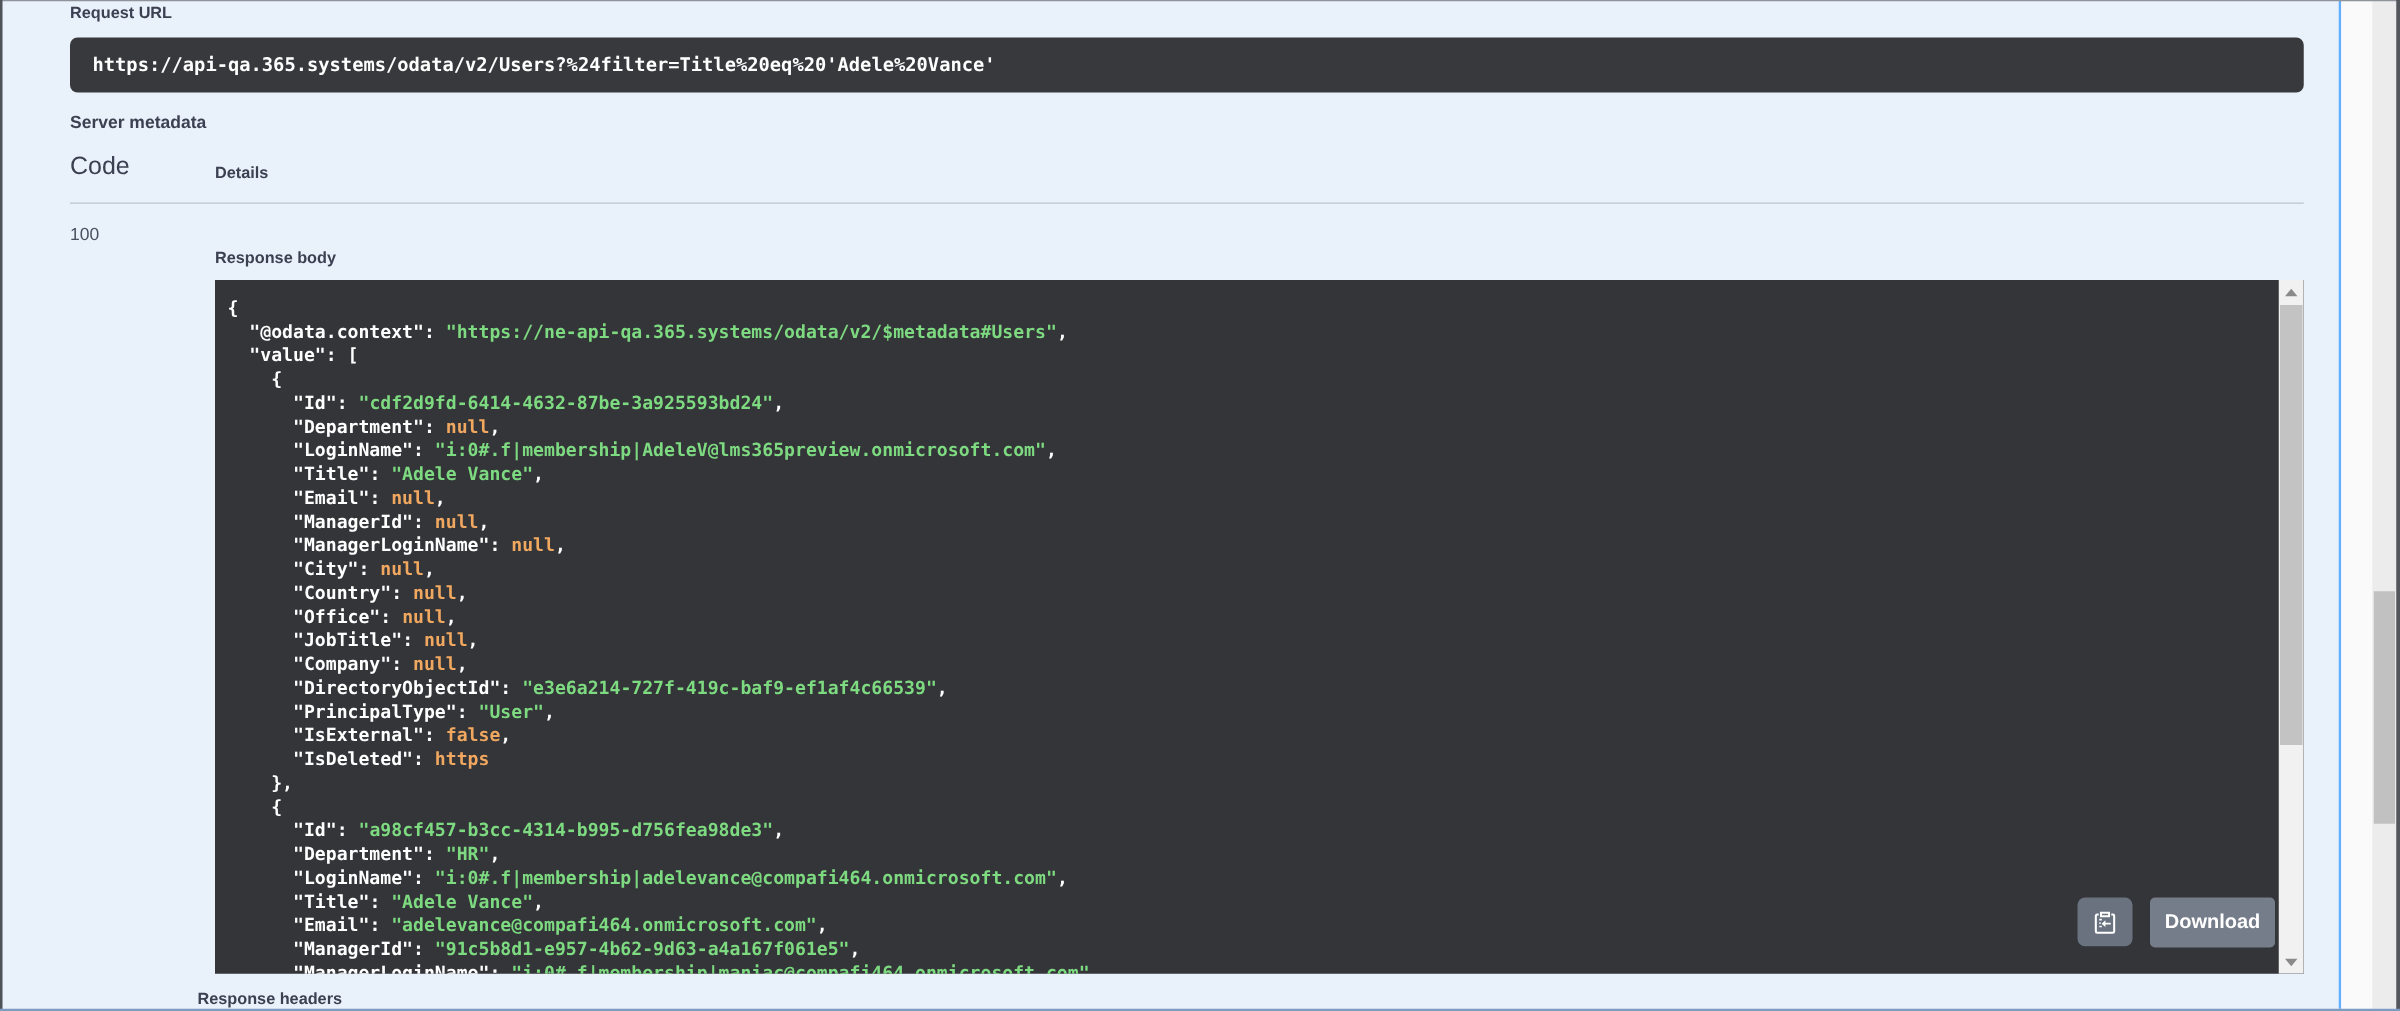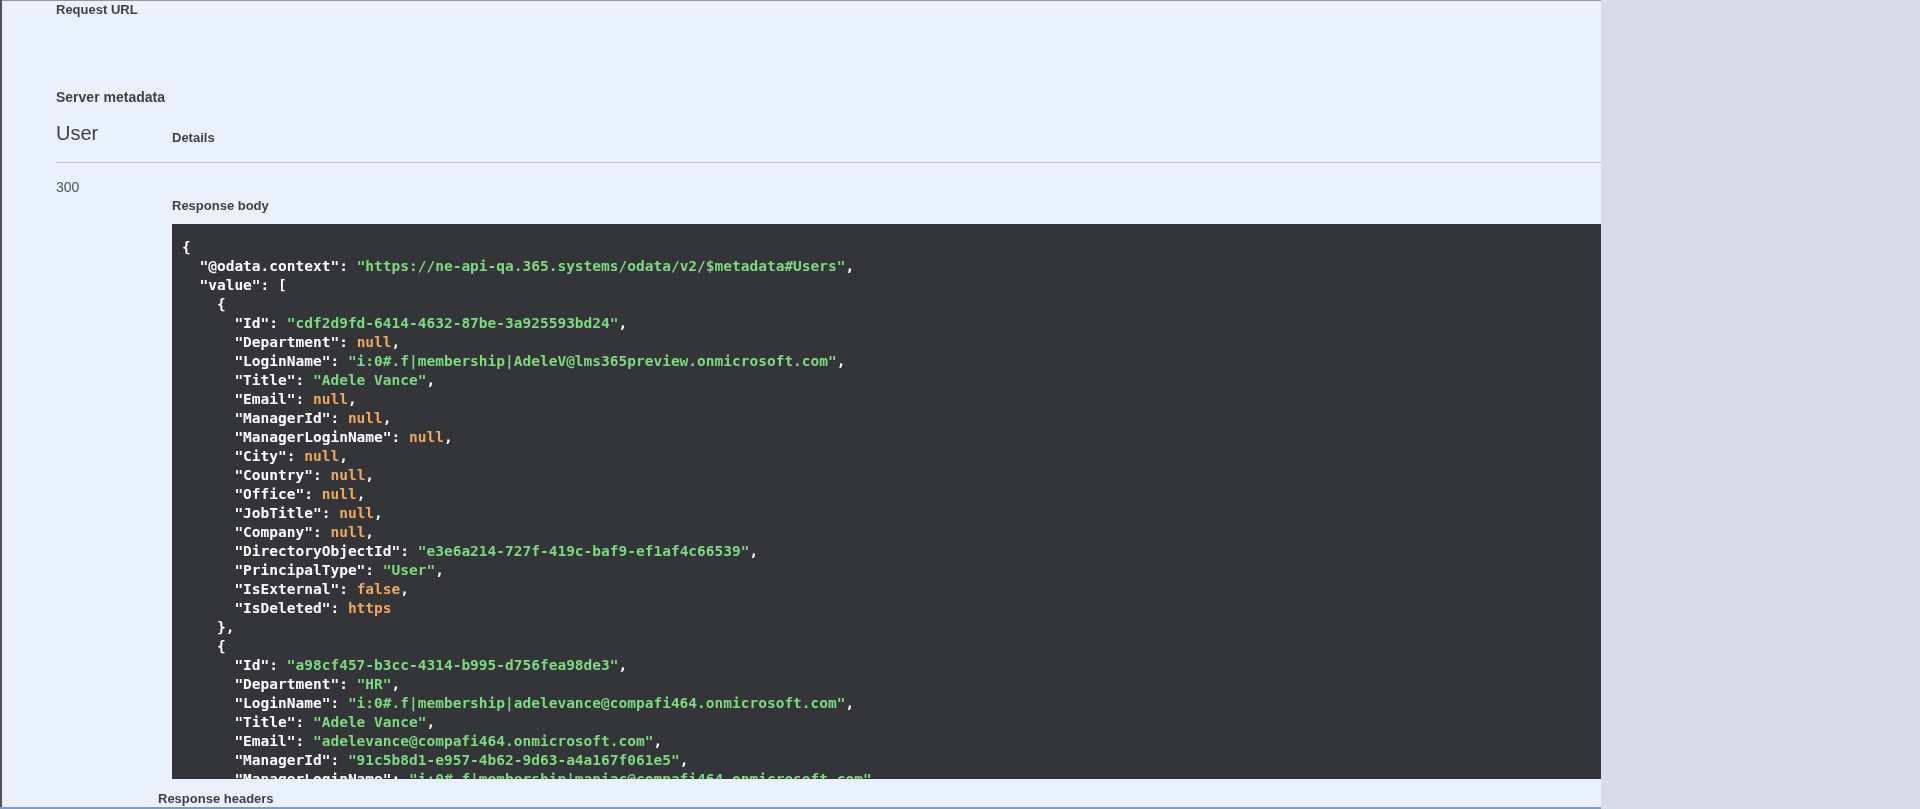--- a/index.html
+++ b/index.html
@@ -1,17 +1,17 @@
 <!DOCTYPE html>
 <html style="--c-key: #ffffff; --c-str: #7dda80; --c-lit: #f0a75f; --code-bg: #343539;"><head>
 <meta charset="utf-8">
 <style>
   html,body{margin:0;padding:0;background:#d7dde6;}
   .window{
-    position:relative;width:1601px;height:809px;overflow:hidden;
+    position:relative;width:1920px;height:809px;overflow:hidden;
     background:#e9f1fb;font-family:"Liberation Sans",sans-serif;color:#3b4151;
     box-sizing:border-box;
   }
   .abs{position:absolute;}
   
   .win-border-left{left:0;top:0;width:2px;height:809px;background:#4e5358;}
   .win-border-top{left:0;top:0;width:1920px;height:1px;background:#8f949a;}
   .win-border-right{left:1917px;top:0;width:3px;height:809px;background:#53565b;}
   .win-border-bottom{left:0;top:807px;width:1920px;height:2px;background:#7e9cc0;}
   
@@ -71,28 +71,31 @@
     color:#ffffff;font-family:"Liberation Sans",sans-serif;font-size:16px;font-weight:700;margin-top:18px;
   }
 </style>
 </head>
 <body>
 
 <div class="window">
 
   <div class="abs lbl request-url-label">Request URL</div>
 
+  <div class="abs url-bar">
+    <span class="url-text">https://api-qa.365.systems/odata/v2/Users?%24filter=Title%20eq%20'Adele%20Vance'</span>
+  </div>
 
   <div class="abs lbl server-response-title">Server metadata</div>
 
-  <div class="abs code-col-header">User</div>
+  <div class="abs code-col-header">Code</div>
   <div class="abs details-col-header">Details</div>
   <div class="abs header-rule"></div>
 
-  <div class="abs status-code">300</div>
+  <div class="abs status-code">100</div>
   <div class="abs lbl response-body-label">Response body</div>
 
   <div class="abs code-block">
     <pre id="json-pre">{
   <span class="jk">"@odata.context"</span>: <span class="js">"https://ne-api-qa.365.systems/odata/v2/$metadata#Users"</span>,
   <span class="jk">"value"</span>: [
     {
       <span class="jk">"Id"</span>: <span class="js">"cdf2d9fd-6414-4632-87be-3a925593bd24"</span>,
       <span class="jk">"Department"</span>: <span class="jl">null</span>,
       <span class="jk">"LoginName"</span>: <span class="js">"i:0#.f|membership|AdeleV@lms365preview.onmicrosoft.com"</span>,

